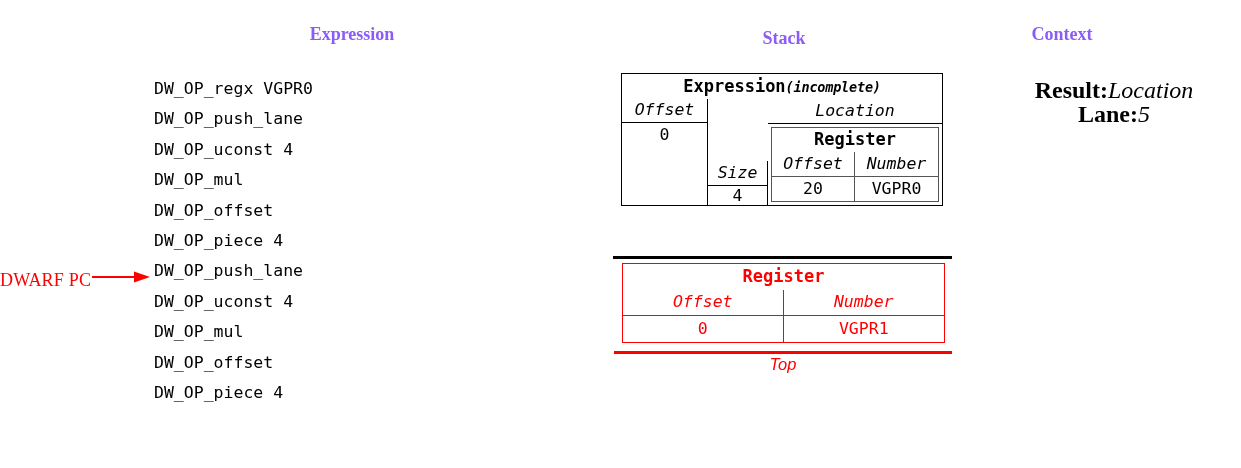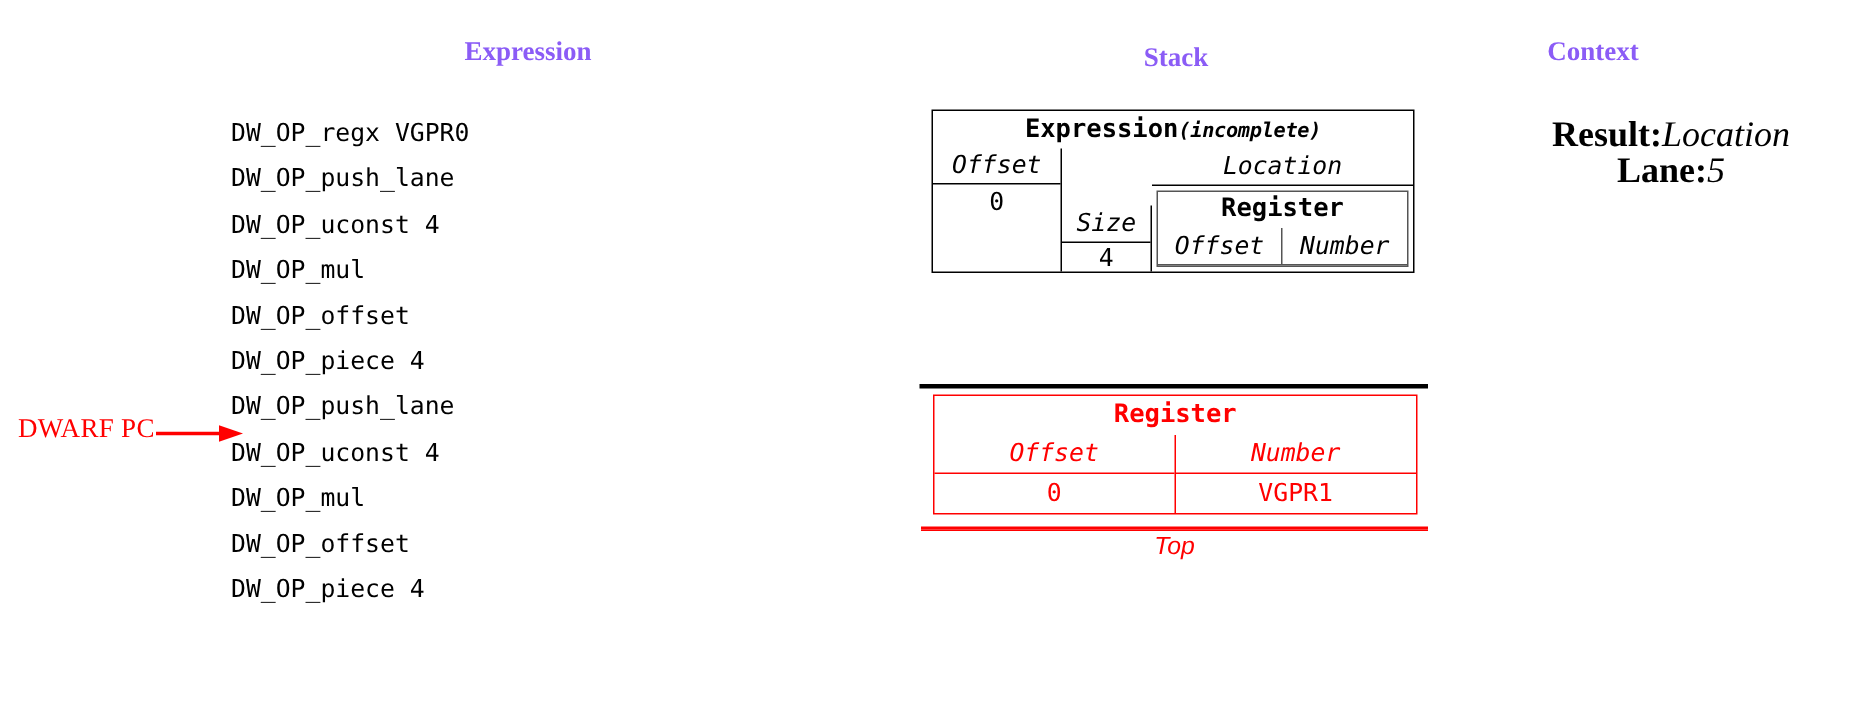--- a/index.html
+++ b/index.html
@@ -38,25 +38,25 @@
     line-height: 30.4px;
   }
   #expression-list .op-line {
     white-space: pre;
     height: 30.4px;
   }
 
   
   #dwarf-pc-marker {
     position: absolute;
-    left: 12px;
+    left: 0;
     top: 270px;
     height: 26px;
     display: flex;
-    align-items: flex-end;
+    align-items: flex-start;
     color: #ff0000;
   }
   #dwarf-pc-label {
     font-family: "Liberation Serif", "DejaVu Serif", serif;
     font-size: 18px;
     color: #ff0000;
     white-space: nowrap;
     letter-spacing: 0.2px;
   }
   #dwarf-pc-arrow {
@@ -346,20 +346,24 @@
         <div id="composite-loc-col">
           <div id="composite-loc-head" class="cell-italic">Location</div>
           <div id="composite-loc-val">
 
             <div id="nested-register-table">
               <div id="nested-register-title">Register</div>
               <div class="nreg-row headrow">
                 <div class="nreg-cell left italic">Offset</div>
                 <div class="nreg-cell italic">Number</div>
               </div>
+              <div class="nreg-row">
+                <div class="nreg-cell left">20</div>
+                <div class="nreg-cell">VGPR0</div>
+              </div>
             </div>
 
           </div>
         </div>
 
       </div>
     </div>
 
   </div>
 </div>

